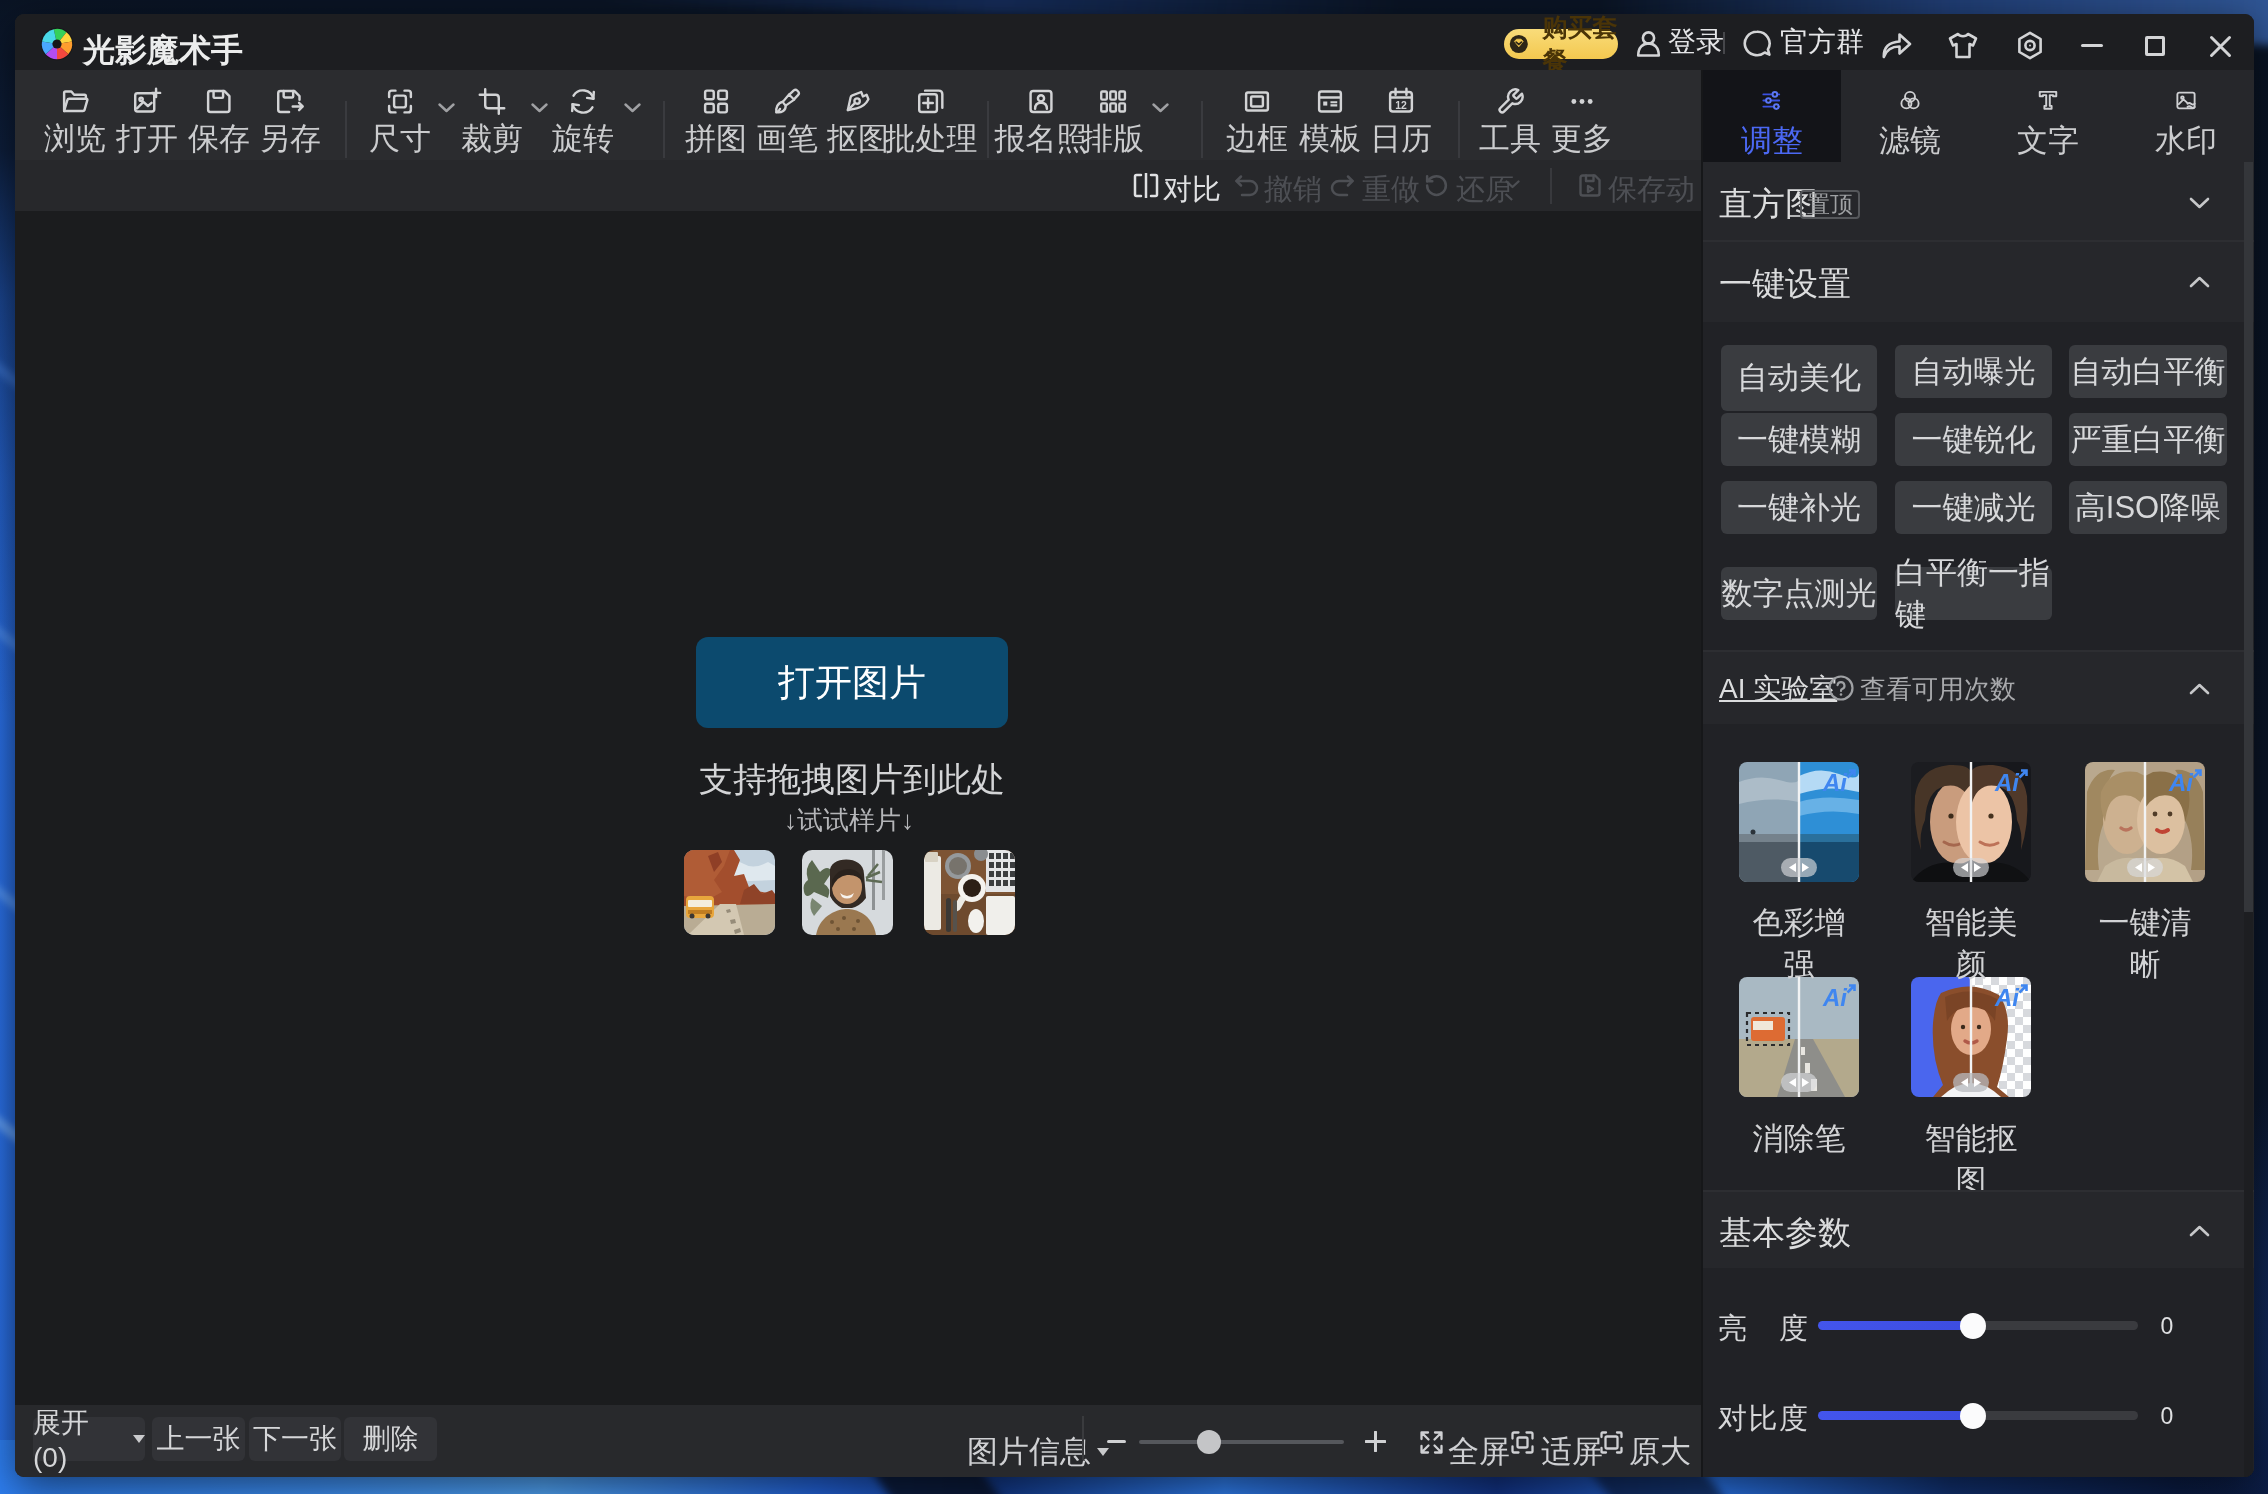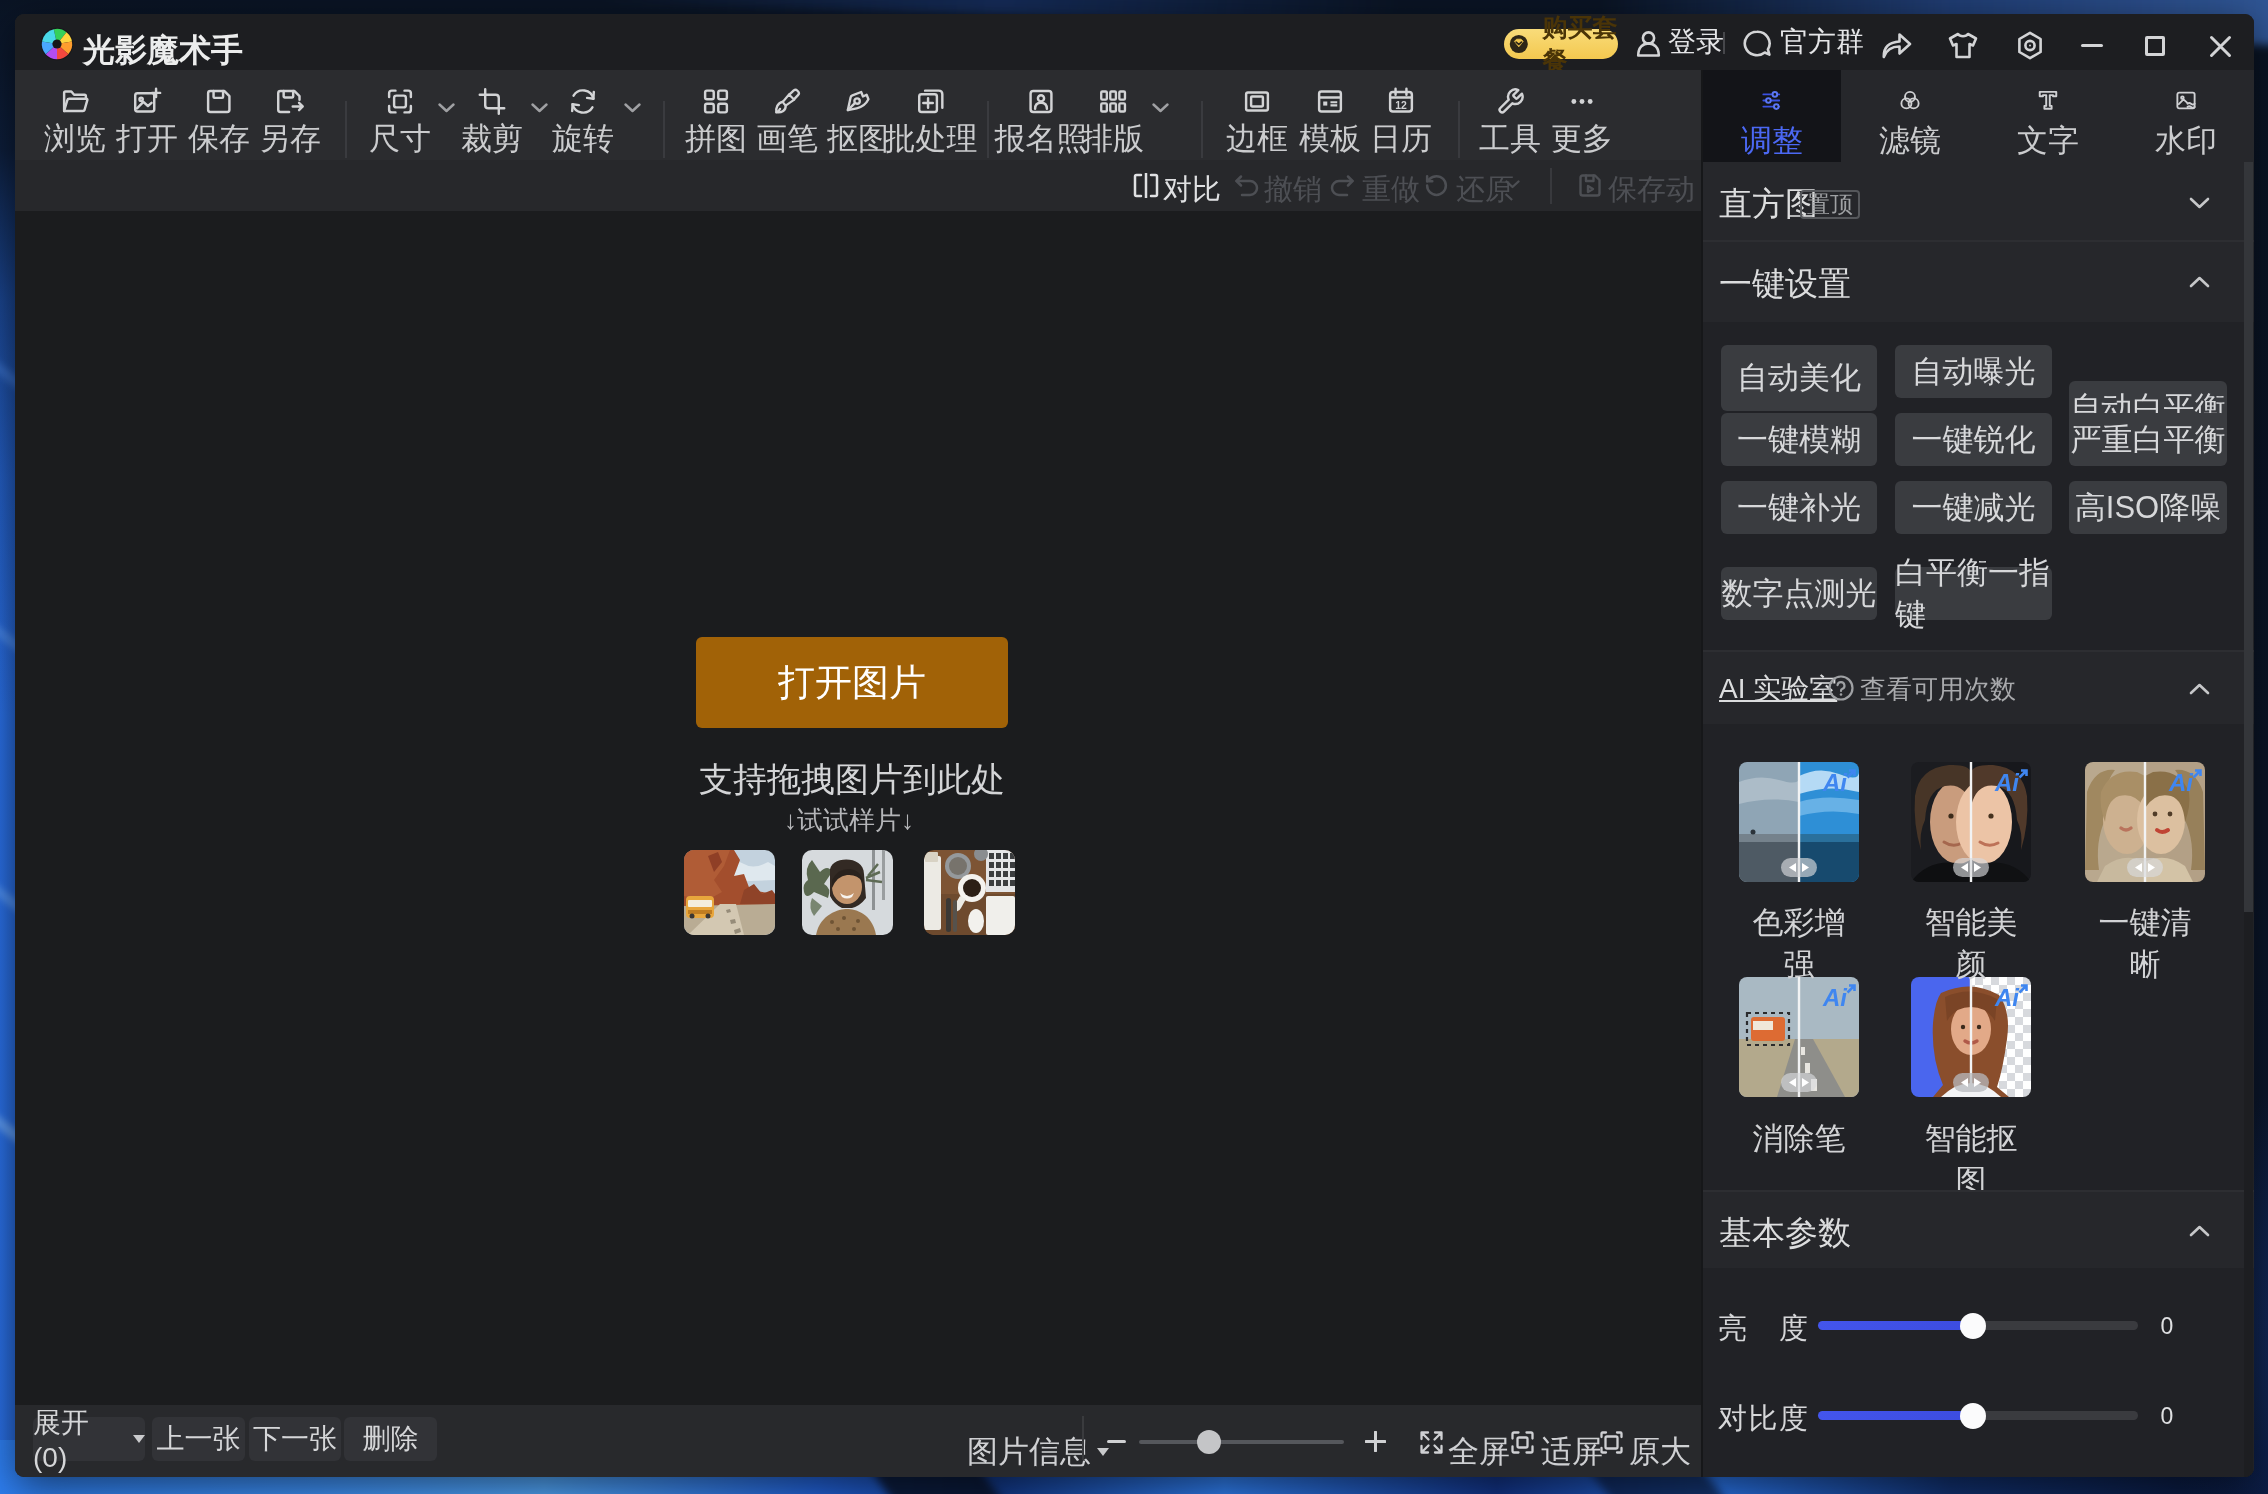--- a/index.html
+++ b/index.html
@@ -291,21 +291,21 @@
       </svg>
     <div class="abs" style="left:1535px;top:8px;width:2px;height:36px;background:#38393d;"></div>
     <svg class="abs" style="left:1563px;top:13px" width="24" height="25" viewBox="0 0 24 25" fill="none" stroke="#4d4f54" stroke-width="2.4" stroke-linejoin="round" stroke-linecap="round">
       <path d="M2.5 4.8 Q2.5 2.5 4.8 2.5 H17 L21.5 7 V20.2 Q21.5 22.5 19.2 22.5 H4.8 Q2.5 22.5 2.5 20.2 Z"></path>
       <path d="M8 2.5 V8 H15.5 V2.5"></path>
       <path d="M10 13 L15 16 L10 19 Z"></path>
     </svg>
     <div class="abs" style="left:1593px;top:10px;font-size:29px;color:#4d4f54;">保存动作</div>
   </div>
   <div class="canvas" id="canvasarea">
-    <div class="abs" style="left:681px;top:426px;width:312px;height:91px;background:#a16207;border-radius:6px;display:flex;align-items:center;justify-content:center;font-size:37px;color:#fff;letter-spacing:0px;">打开图片</div>
+    <div class="abs" style="left:681px;top:426px;width:312px;height:91px;background:#0c4a6e;border-radius:12px;display:flex;align-items:center;justify-content:center;font-size:37px;color:#fff;letter-spacing:0px;">打开图片</div>
     <div class="abs" style="left:587px;top:546px;width:500px;text-align:center;font-size:34px;color:#d4d5d7;letter-spacing:0px;">支持拖拽图片到此处</div>
     <div class="abs" style="left:584px;top:592px;width:500px;text-align:center;font-size:26px;color:#b4b5b8;letter-spacing:0px;">↓试试样片↓</div>
     <svg class="abs" style="left:669px;top:639px;border-radius:10px" width="91" height="85" viewBox="0 0 91 85">
       <rect width="91" height="85" fill="#c3d2de"></rect>
       <path d="M40 18 Q50 8 60 14 T84 12 L91 16 V30 L40 32 Z" fill="#dfe8ee"></path>
       <path d="M0 0 H50 L56 10 L50 26 L60 24 L66 40 L91 44 V56 L0 58 Z" fill="#a34e2d"></path>
       <path d="M0 0 H46 L40 16 L30 30 L38 42 L20 52 L0 46 Z" fill="#b05c36"></path>
       <path d="M24 6 L34 2 L38 12 L30 22 Z" fill="#8f3f26"></path>
       <path d="M60 40 L70 34 L78 44 L88 40 L91 44 V56 L56 54 Z" fill="#8f4328"></path>
       <path d="M0 56 L91 54 V85 H0 Z" fill="#b9ac94"></path>
@@ -446,21 +446,21 @@
       </svg>
     <div class="abs" style="left:0;top:170px;width:553px;height:2px;background:#2d2e32;"></div>
 
     <div class="abs" style="left:0;top:172px;width:553px;height:80px;background:#26272b;"></div>
     <div class="abs" style="left:16px;top:192px;font-size:33px;color:#dcddde;">一键设置</div>
     <svg class="abs" style="left:486px;top:206px" width="21" height="12" viewBox="0 0 21 12">
         <path d="M2 10 L10.5 2 L19 10" fill="none" stroke="#c6c7c9" stroke-width="2.6" stroke-linecap="round" stroke-linejoin="round"></path>
       </svg>
     <div class="gbtn" style="left:18px;top:275px;width:156px;height:66px;">自动美化</div>
     <div class="gbtn" style="left:192px;top:275px;width:157px;height:53px;">自动曝光</div>
-    <div class="gbtn" style="left:366px;top:275px;width:158px;height:53px;margin-top:36px;">自动白平衡</div>
+    <div class="gbtn" style="left:366px;top:275px;width:158px;height:53px;">自动白平衡</div>
     <div class="gbtn" style="left:18px;top:343px;width:156px;height:53px;">一键模糊</div>
     <div class="gbtn" style="left:192px;top:343px;width:157px;height:53px;">一键锐化</div>
     <div class="gbtn" style="left:366px;top:343px;width:158px;height:53px;">严重白平衡</div>
     <div class="gbtn" style="left:18px;top:411px;width:156px;height:53px;">一键补光</div>
     <div class="gbtn" style="left:192px;top:411px;width:157px;height:53px;">一键减光</div>
     <div class="gbtn" style="left:366px;top:411px;width:158px;height:53px;">高ISO降噪</div>
     <div class="gbtn" style="left:18px;top:497px;width:156px;height:53px;">数字点测光</div>
     <div class="gbtn" style="left:192px;top:497px;width:157px;height:53px;">白平衡一指键</div>
     <div class="abs" style="left:0;top:580px;width:553px;height:2px;background:#2d2e32;"></div>
 

